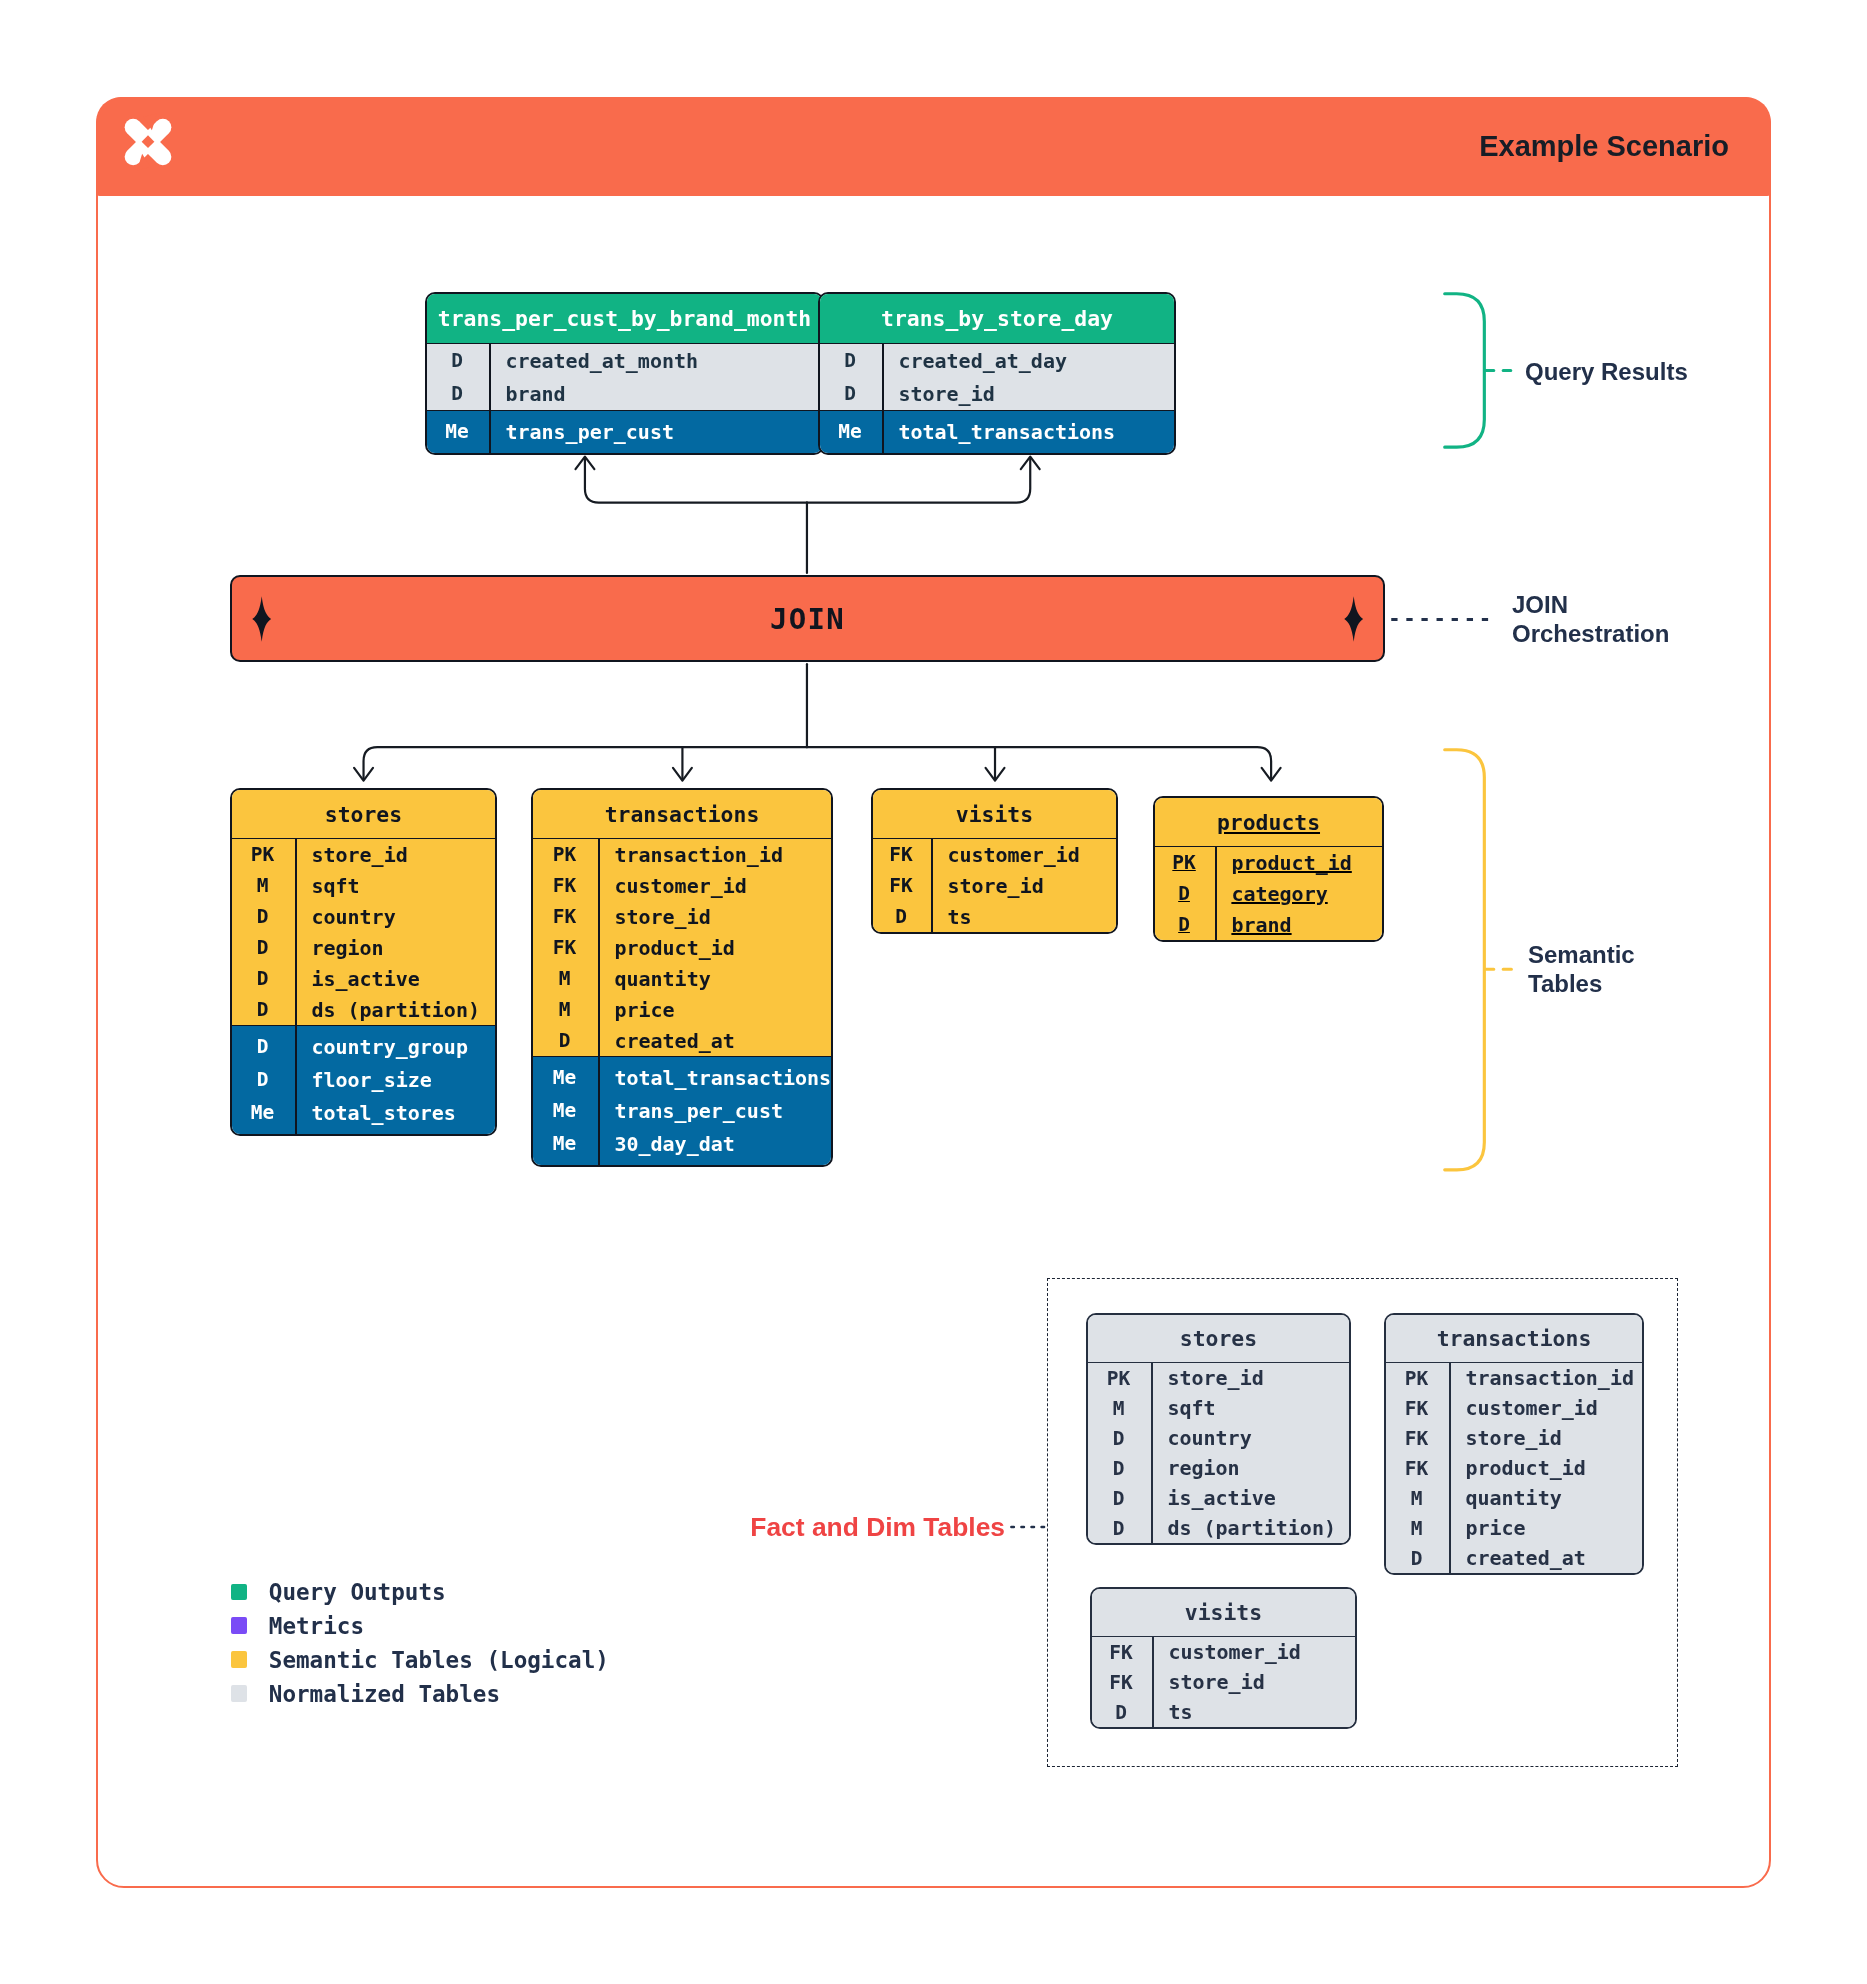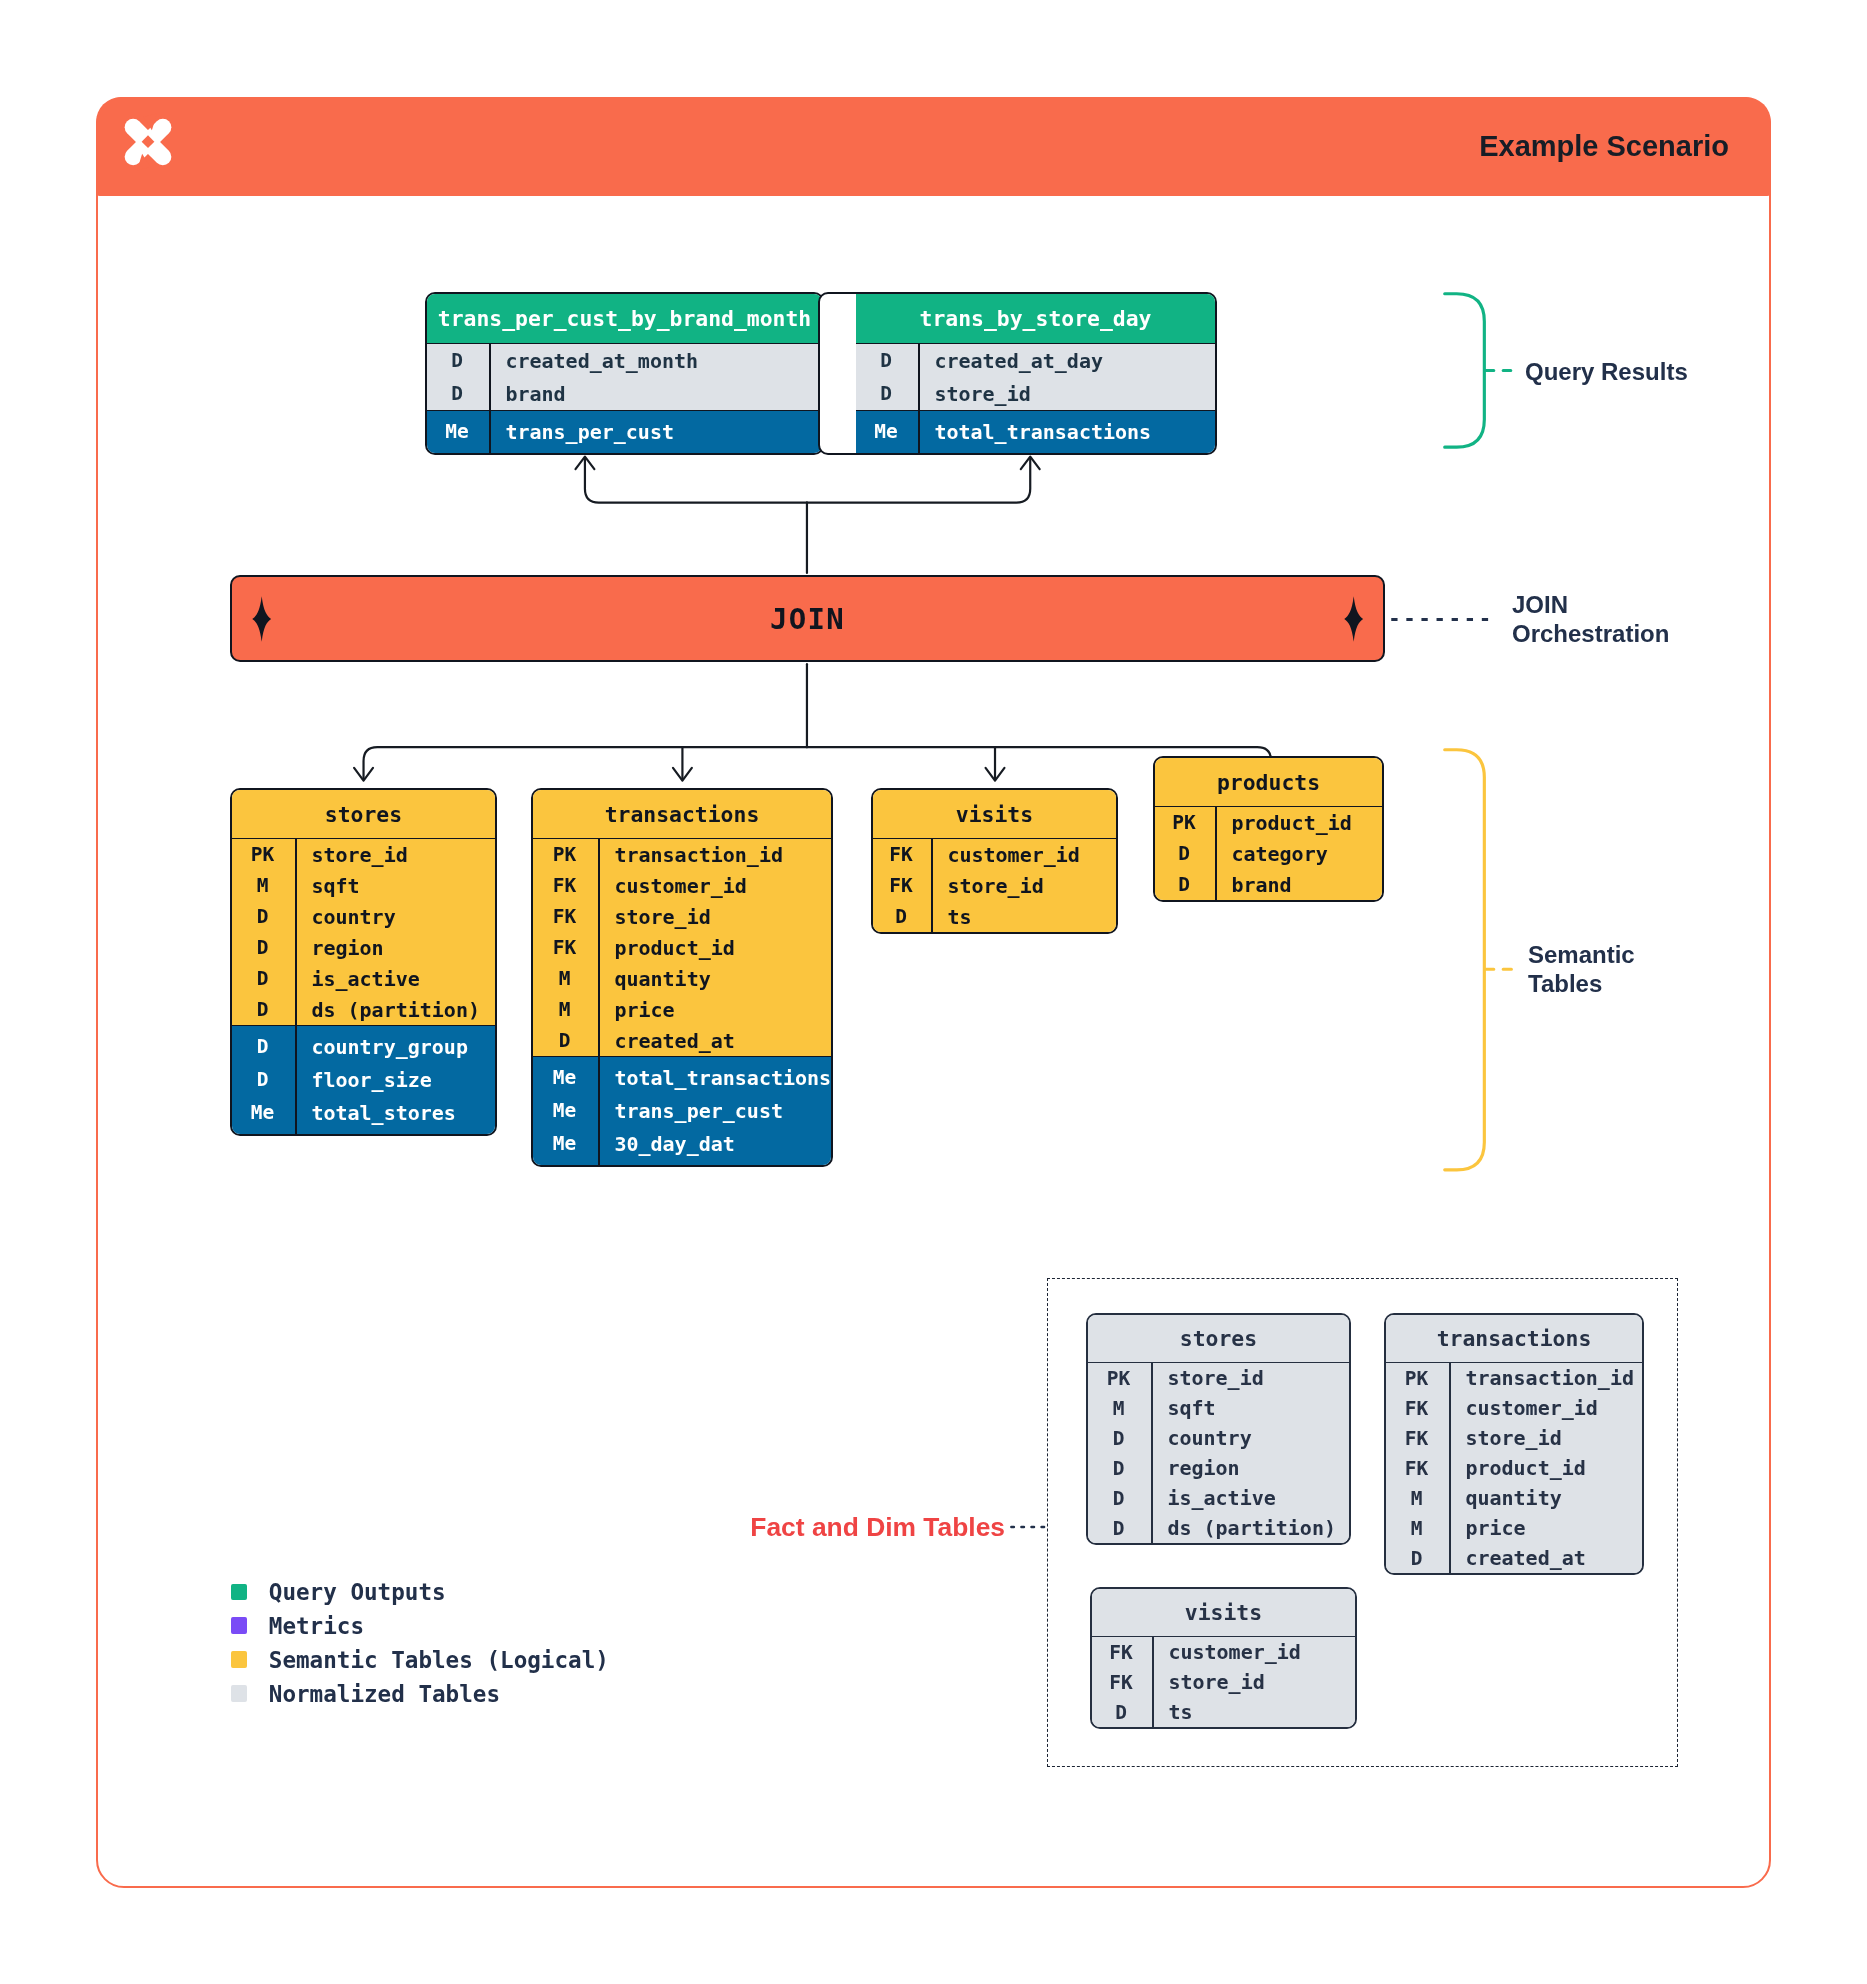--- a/index.html
+++ b/index.html
@@ -176,21 +176,21 @@
           <span class="lbl">brand</span>
         </div>
       </div>
       <div class="tbl-section metrics">
         <div class="row">
           <span class="key">Me</span>
           <span class="lbl">trans_per_cust</span>
         </div>
       </div>
     </div>
-    <div class="tbl green" style="left: 818px; top: 292px; width: 399px; padding-left: 36px; --keyw: 62px;">
+    <div class="tbl green" style="left: 818px; top: 292px; width: 358px; --keyw: 62px;">
       <div class="tbl-header">trans_by_store_day</div>
       <div class="tbl-section body">
         <div class="row">
           <span class="key">D</span>
           <span class="lbl">created_at_day</span>
         </div>
         <div class="row">
           <span class="key">D</span>
           <span class="lbl">store_id</span>
         </div>
@@ -302,21 +302,21 @@
         <div class="row">
           <span class="key">FK</span>
           <span class="lbl">store_id</span>
         </div>
         <div class="row">
           <span class="key">D</span>
           <span class="lbl">ts</span>
         </div>
       </div>
     </div>
-    <div class="tbl yellow" style="left: 1153px; top: 756px; width: 231px; --keyw: 60px;">
+    <div class="tbl yellow" style="left: 1153px; top: 796px; width: 231px; text-decoration: underline; --keyw: 60px;">
       <div class="tbl-header">products</div>
       <div class="tbl-section body">
         <div class="row">
           <span class="key">PK</span>
           <span class="lbl">product_id</span>
         </div>
         <div class="row">
           <span class="key">D</span>
           <span class="lbl">category</span>
         </div>

